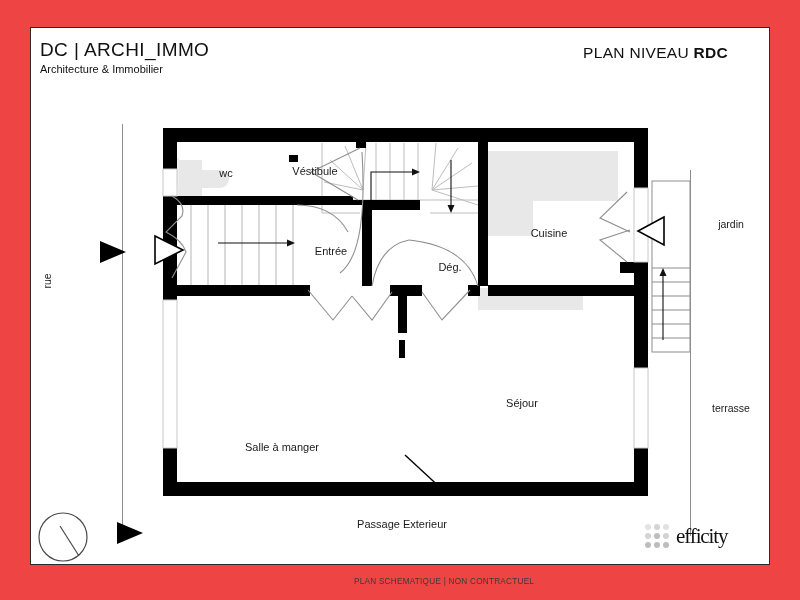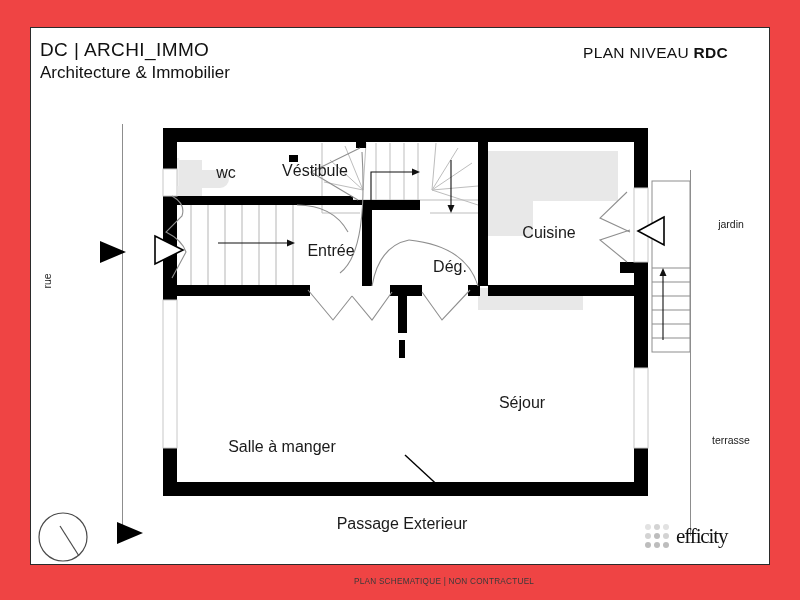--- a/index.html
+++ b/index.html
@@ -8,35 +8,35 @@
   #stage{position:relative;width:800px;height:600px;background:#ef4444;}
 
   
   .frame{position:absolute;left:30px;top:27px;width:740px;height:538px;
          border:1px solid #2b2b2b;box-sizing:border-box;background:#fff;}
 
   
   .brand{position:absolute;left:40px;top:40px;}
   .brand-main{font-size:19px;letter-spacing:.4px;color:#111;line-height:1.05;
               white-space:nowrap;font-weight:400;}
-  .brand-sub{font-size:17px;color:#111;margin-top:3px;white-space:nowrap;}
+  .brand-sub{font-size:11px;color:#111;margin-top:3px;white-space:nowrap;}
   .plan-title{position:absolute;right:0;top:44px;width:760px;text-align:right;
               padding-right:72px;box-sizing:border-box;font-size:15.5px;
               letter-spacing:.3px;white-space:nowrap;color:#111;}
   .plan-title b{font-weight:bold;}
 
   
   .vsep{position:absolute;width:1px;background:#8d8d8d;}
 
   
   #plan{position:absolute;left:0;top:0;width:800px;height:600px;
         pointer-events:none;}
 
   
-  .lbl{position:absolute;font-size:16px;color:#1a1a1a;white-space:nowrap;}
+  .lbl{position:absolute;font-size:11px;color:#1a1a1a;white-space:nowrap;}
   .lbl.c{transform:translate(-50%,-50%);}
   .lbl.rot{transform:translate(-50%,-50%) rotate(-90deg);}
   .lbl-sm{font-size:10.5px;}
 
   
   .efficity{position:absolute;left:645px;top:524px;display:flex;align-items:center;}
   .eff-dots{display:grid;grid-template-columns:repeat(3,6px);
             grid-template-rows:repeat(3,6px);gap:3px;margin-right:7px;}
   .eff-dots i{display:block;width:6px;height:6px;border-radius:50%;
               background:#c9c9c9;}
@@ -234,21 +234,21 @@
   <div class="lbl c" style="left:226px;top:173px;">wc</div>
   <div class="lbl c" style="left:315px;top:171px;">Véstibule</div>
   <div class="lbl c" style="left:331px;top:251px;">Entrée</div>
   <div class="lbl c" style="left:450px;top:267px;">Dég.</div>
   <div class="lbl c" style="left:549px;top:233px;">Cuisine</div>
   <div class="lbl c" style="left:282px;top:399px;margin-top:48px;">Salle à manger</div>
   <div class="lbl c" style="left:522px;top:403px;">Séjour</div>
 
   <div class="lbl rot lbl-sm" style="left:47px;top:281px;">rue</div>
   <div class="lbl c lbl-sm" style="left:731px;top:224px;">jardin</div>
-  <div class="lbl c lbl-sm" style="left:731px;top:440px;">terrasse</div>
+  <div class="lbl c lbl-sm" style="left:731px;top:408px;">terrasse</div>
   <div class="lbl c" style="left:402px;top:524px;">Passage Exterieur</div>
 
   <div class="efficity">
     <span class="eff-dots">
       <i class="d1"></i>
         <i class="d2"></i>
         <i class="d1"></i>
       <i class="d2"></i>
         <i class="d3"></i>
         <i class="d2"></i>

